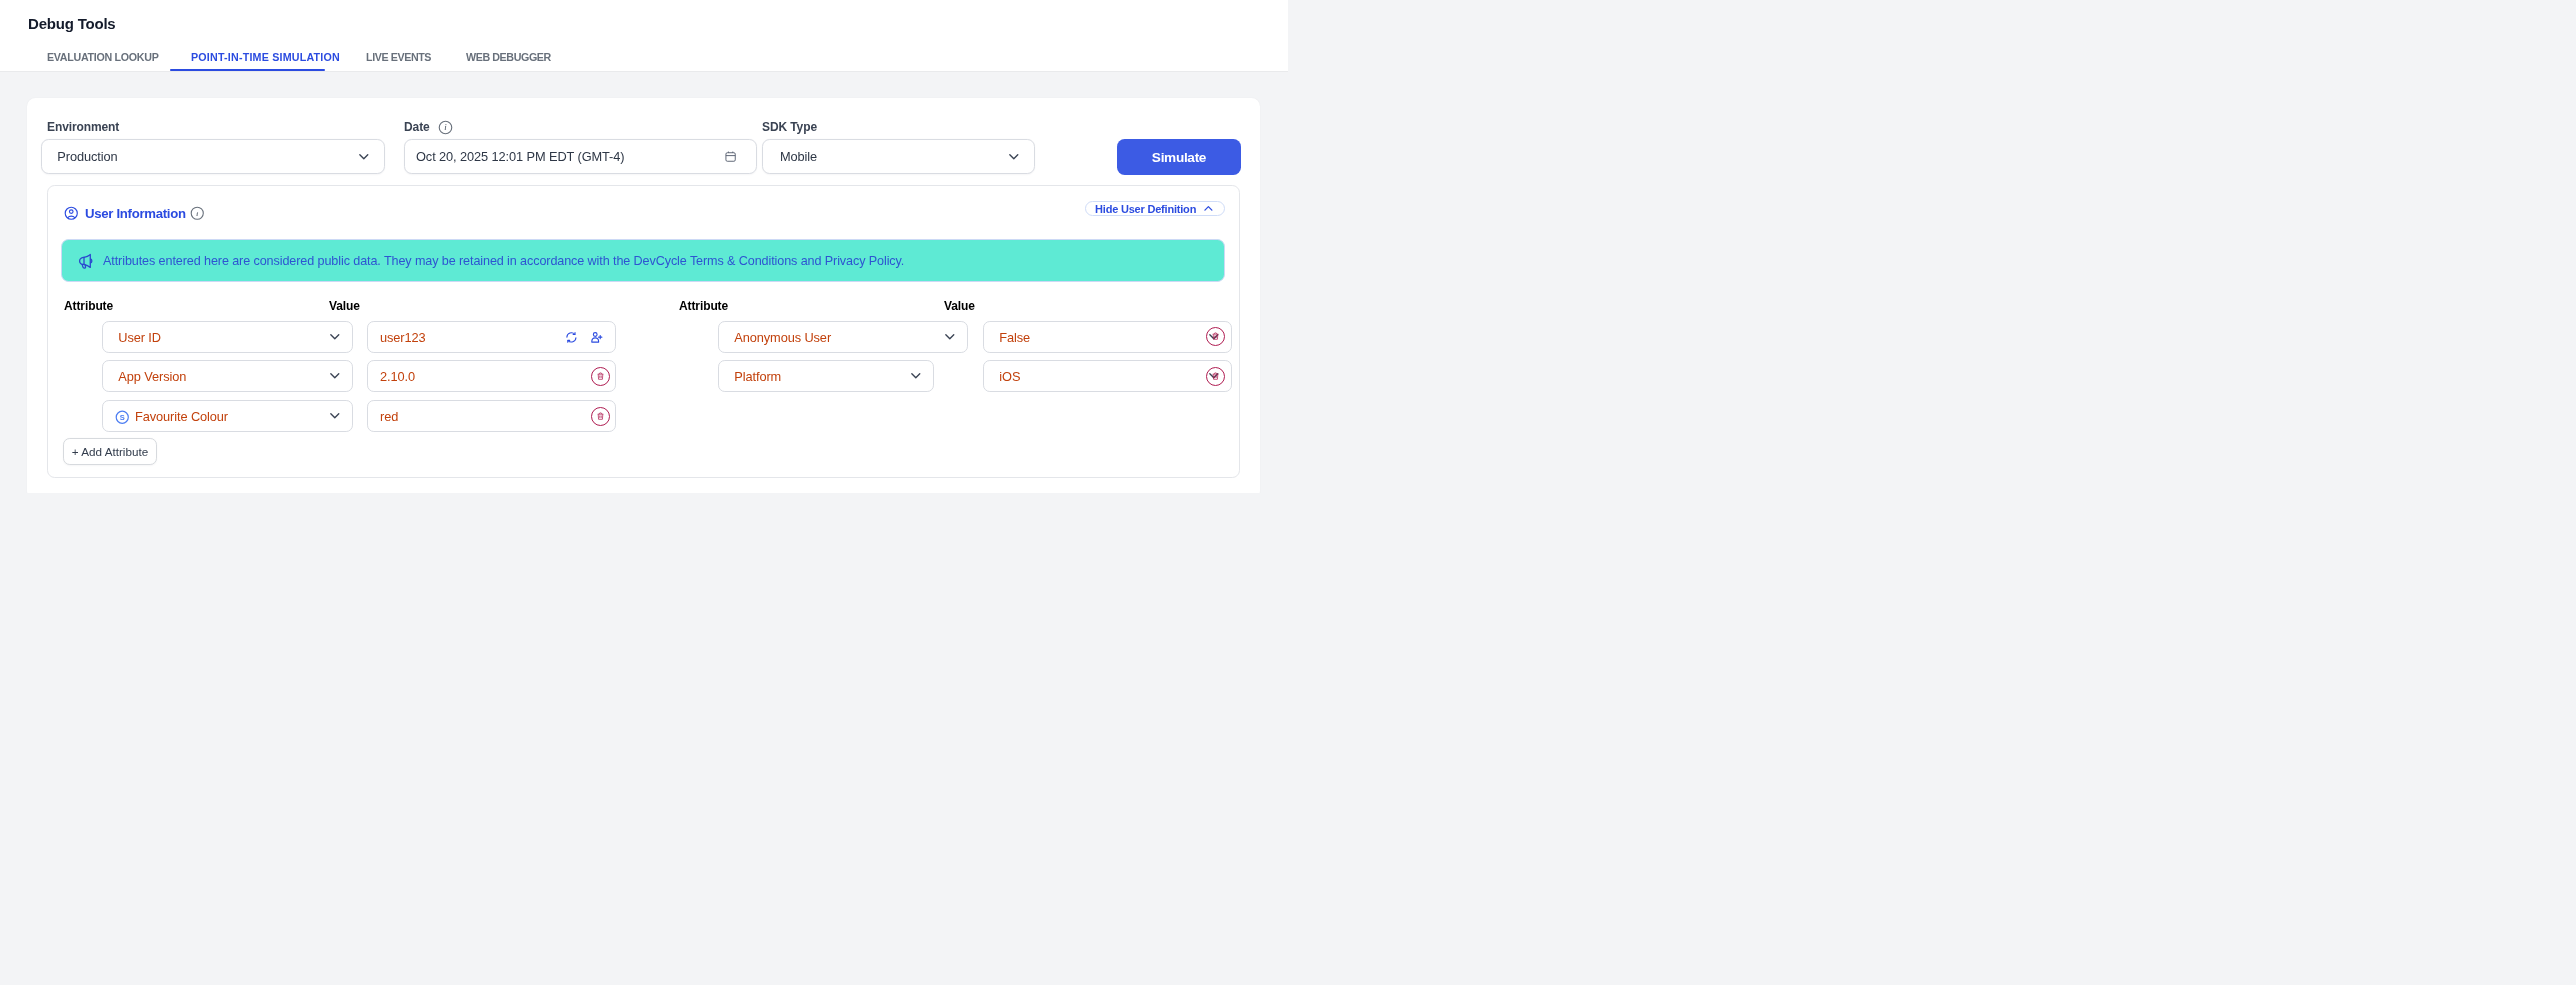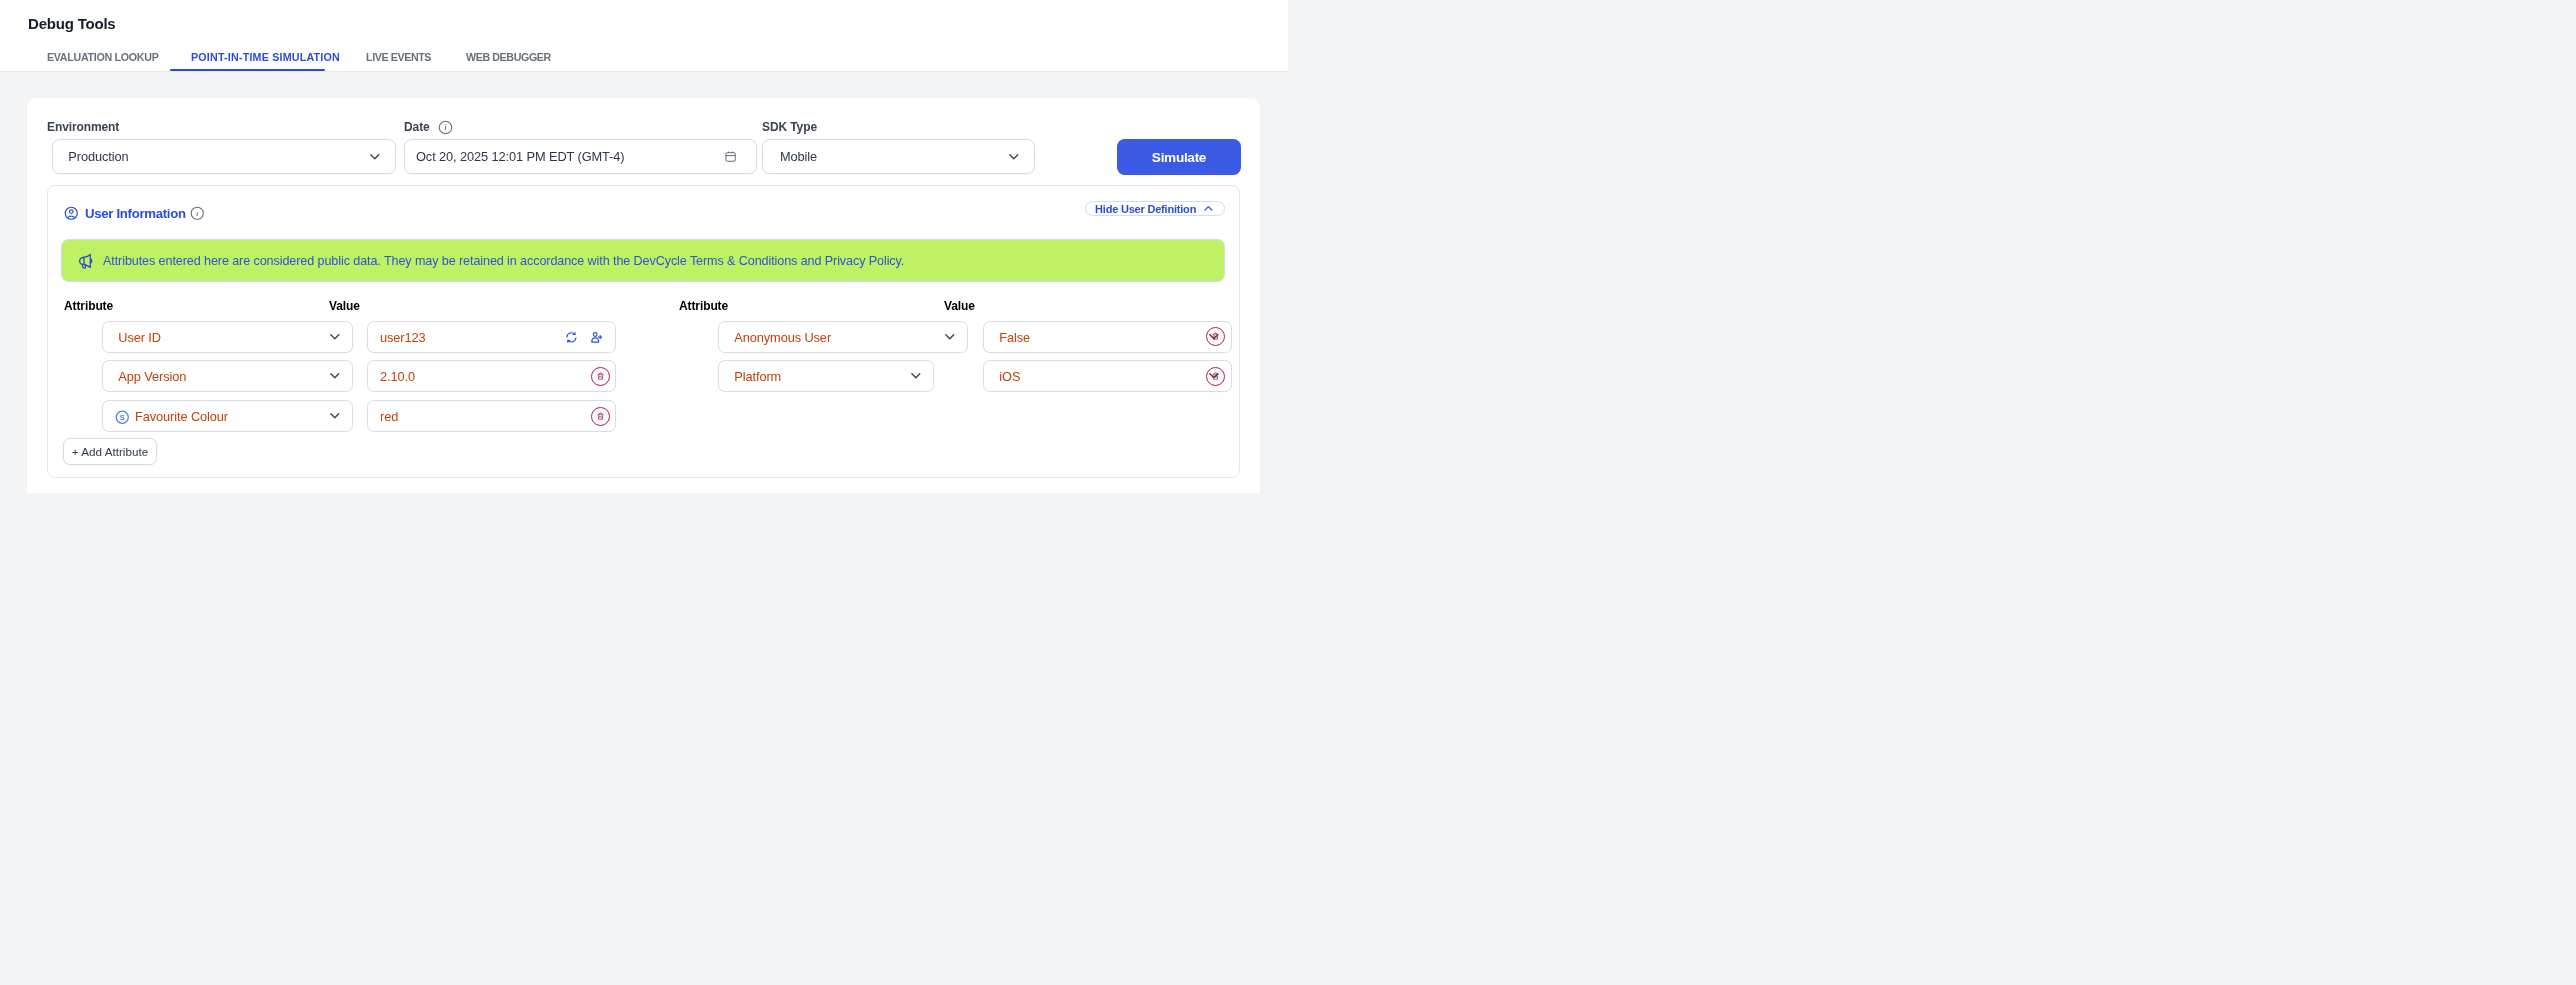--- a/index.html
+++ b/index.html
@@ -22,21 +22,21 @@
   .chev { position:absolute; top:50%; margin-top:-6.8px; width:13.6px; height:13.6px; }
 
   .btn-sim { position:absolute; left:1117px; top:139px; width:124px; height:36px; background:#3c5be4; border-radius:7.7px; color:#fff; font-size:13.6px; font-weight:700; letter-spacing:-0.3px; display:flex; align-items:center; justify-content:center; }
 
   
   .panel { position:absolute; left:47px; top:185px; width:1193px; height:293px; border:0.9px solid #e4e6ea; border-radius:7.7px; background:#fff; }
 
   .uinfo-title { position:absolute; left:85px; top:206px; font-size:13.2px; font-weight:700; color:#2b4be0; letter-spacing:-0.3px; }
   .pill { position:absolute; left:1085px; top:201px; width:140px; height:15px; border:0.9px solid #cfdcf8; border-radius:12.8px; background:#fff; display:flex; align-items:center; justify-content:center; gap:6px; color:#2b4be0; font-size:11px; font-weight:700; letter-spacing:-0.2px; }
 
-  .banner { position:absolute; left:61px; top:239px; width:1164px; height:43px; background:#bef264; border:0.9px solid #ccd9f5; border-radius:7.7px; }
+  .banner { position:absolute; left:61px; top:239px; width:1164px; height:43px; background:#5eead4; border:0.9px solid #ccd9f5; border-radius:7.7px; }
   .banner-text { position:absolute; left:41px; top:13.6px; font-size:12.6px; letter-spacing:-0.1px; color:#2e54d1; }
 
   .col-lbl { position:absolute; top:299px; font-size:12px; font-weight:700; color:#000000; letter-spacing:-0.1px; }
 
   .fld { position:absolute; height:32px; background:#fff; border:0.9px solid #d9dce2; border-radius:6.8px; font-size:12.8px; letter-spacing:-0.1px; color:#c2410c; display:flex; align-items:center;margin-left:40px; }
   .fld .txt { padding-left:15.3px; }
   .inp .txt { padding-left:12px; }
 
   .trash { position:absolute; width:19px; height:19px; border:1.3px solid #b01d52; border-radius:50%; display:flex; align-items:center; justify-content:center; }
 
@@ -57,21 +57,21 @@
 <div class="card"></div>
 
 <div class="lbl" style="left:47px; top:120px;">Environment</div>
 <div class="lbl" style="left:404px; top:120px;">Date</div>
 <svg class="abs" style="left:438px; top:120px;" width="15" height="15" viewBox="0 0 24 24" fill="none" stroke="#68707b" stroke-width="1.8">
     <circle cx="12" cy="12" r="10"></circle>
     <text x="12" y="16.2" font-family="Liberation Serif" font-style="italic" font-weight="700" font-size="11.5" fill="#68707b" stroke="none" text-anchor="middle">i</text>
   </svg>
 <div class="lbl" style="left:762px; top:120px;">SDK Type</div>
 
-<div class="ctl" style="left:52px; top:139px; width:344px;">
+<div class="ctl" style="left:41px; top:139px; width:344px;">
     <span class="txt" style="padding-left:15.3px;">Production</span>
   <svg class="chev" style="right:13.6px;" viewBox="0 0 24 24" fill="none" stroke="#3a4353" stroke-width="2.4" stroke-linecap="round" stroke-linejoin="round">
       <path d="M5 8.5l7 7 7-7"></path>
     </svg>
 </div>
 <div class="ctl" style="left:404px; top:139px; width:353px;">
     <span class="txt" style="padding-left:11px;">Oct 20, 2025 12:01 PM EDT (GMT-4)</span>
   <svg class="abs" style="right:19px; top:50%; margin-top:-6.8px; position:absolute;" width="13.2" height="13.2" viewBox="0 0 24 24" fill="none" stroke="#565e6e" stroke-width="1.7">
       <rect x="3.5" y="5" width="17" height="15.5" rx="2.5"></rect>
       <line x1="3.5" y1="10.2" x2="20.5" y2="10.2"></line>

